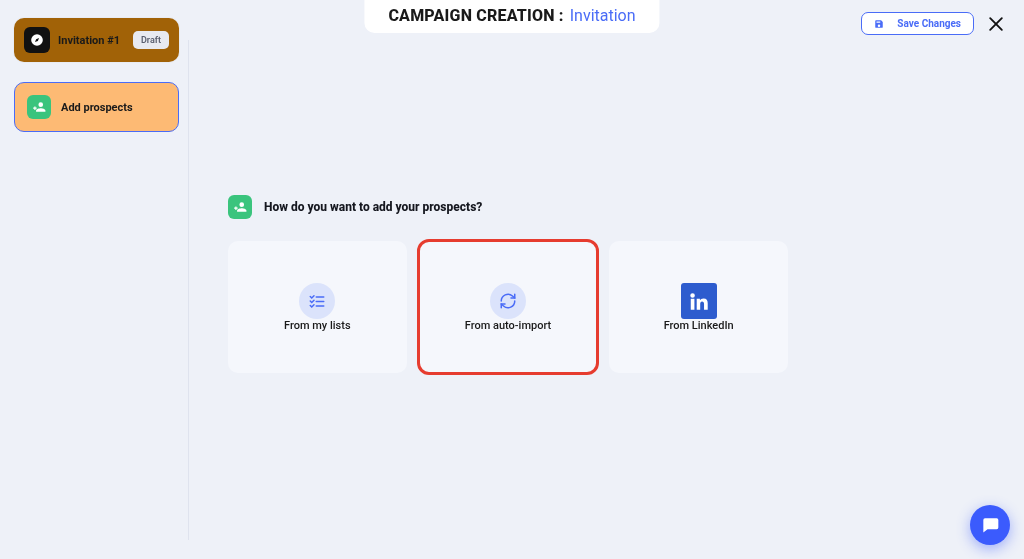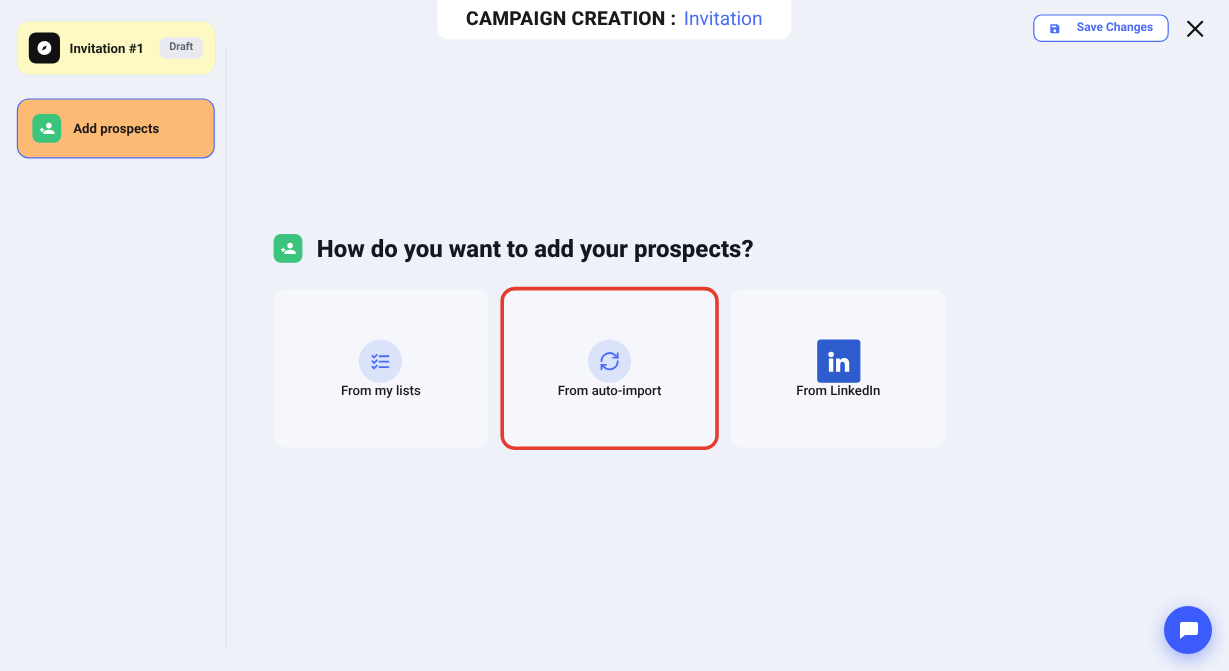--- a/index.html
+++ b/index.html
@@ -74,21 +74,21 @@
 }
 
 
 .sidebar {
   position: absolute;
   top: 18px;
   left: 14px;
   width: 165px;
 }
 .campaign-card {
-  background: #fef9c3;
+  background: #a16207;
   border-radius: 10px;
   padding: 9px 10px;
   display: flex;
   align-items: center;
   gap: 8px;
   margin-bottom: 20px;
   box-shadow: 0 0 0 1px rgba(0,0,0,0.02);
 }
 .campaign-card .app-icon {
   width: 26px;
@@ -159,21 +159,21 @@
   left: 228px;
   width: 560px;
 }
 .question {
   display: flex;
   align-items: center;
   gap: 12px;
   margin-bottom: 22px;
 }
 .question h2 {
-  font-size: 20px;
+  font-size: 12px;
   font-weight: 800;
   color: #15171f;
 }
 
 .cards {
   display: flex;
   gap: 12px;
 }
 .option-card {
   flex: 1;

